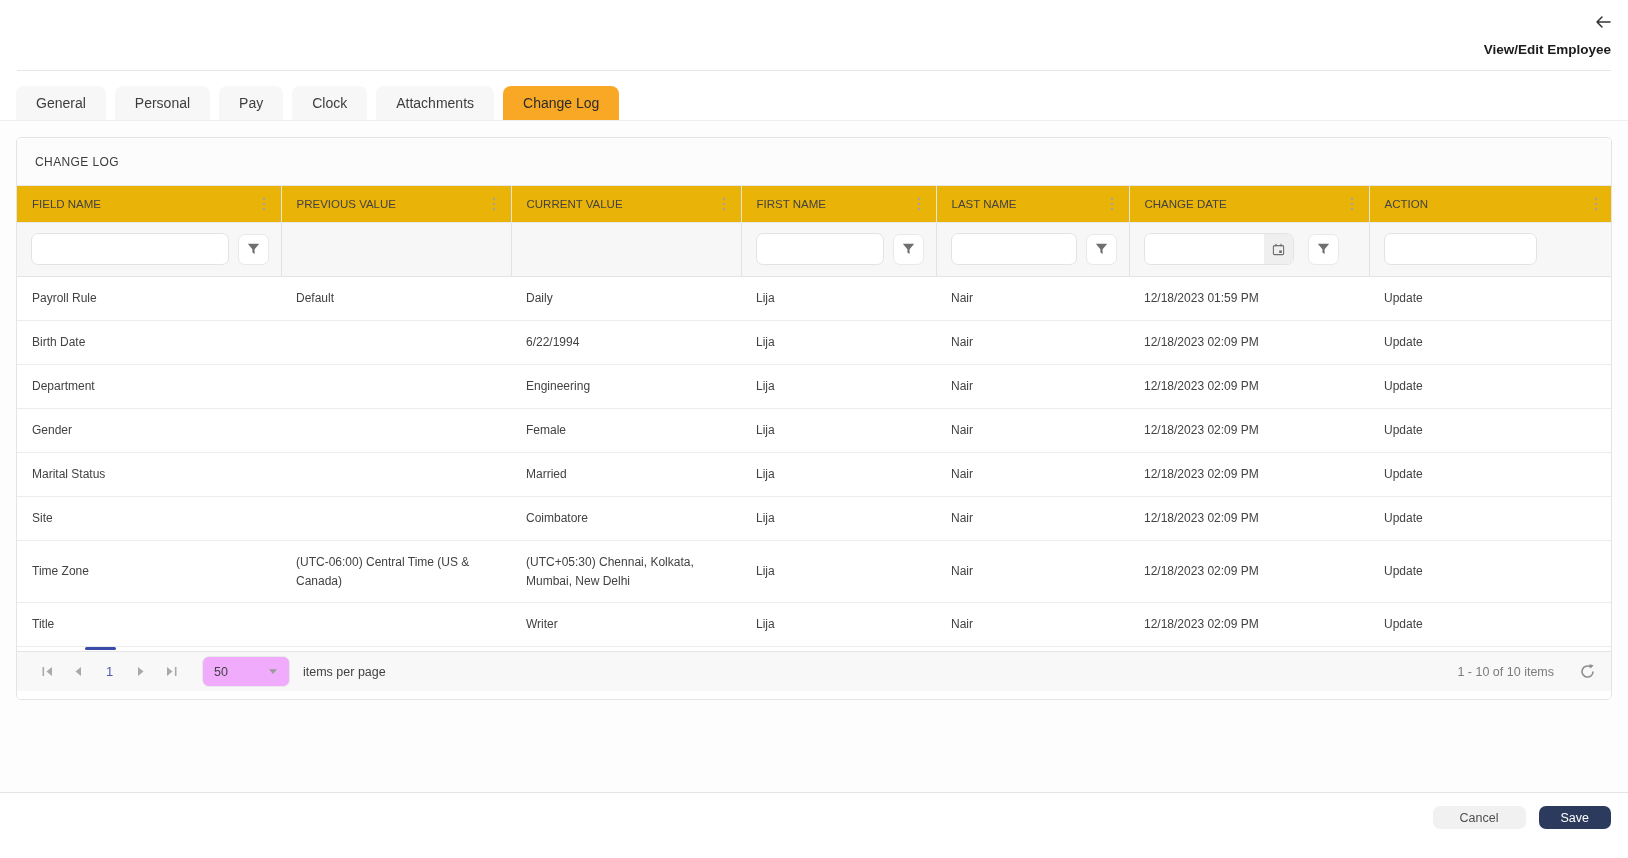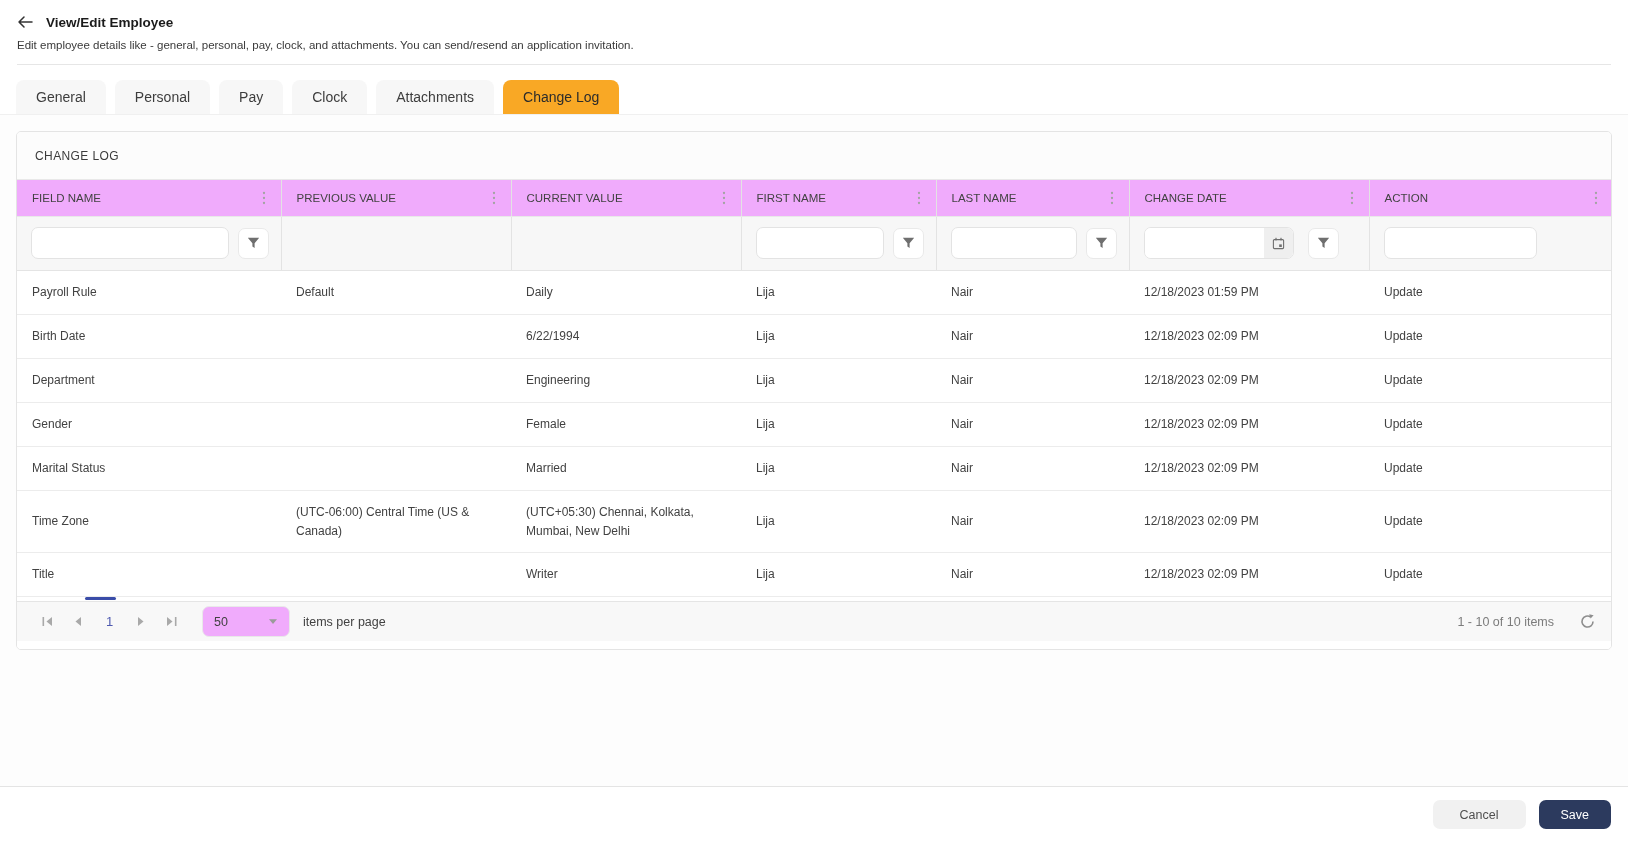--- a/index.html
+++ b/index.html
@@ -6,21 +6,21 @@
   html,body { width:1628px; height:858px; }
   body {
     font-family: "Liberation Sans", "DejaVu Sans", sans-serif;
     font-size: 12.5px;
     color: #424242;
     background: #ffffff;
     overflow: hidden;
   }
   
   .app-header { padding: 15px 17px 0 17px; }
-  .title-row { display: flex; align-items: flex-start; gap: 13px; }
+  .title-row { display: flex; align-items: flex-end; gap: 13px; flex-direction: column; }
   .back-btn { width: 16px; height: 14px; display: flex; align-items: center; cursor: pointer; }
   .page-title { font-weight: bold; font-size: 13.5px; color: #1b1b1b; }
   .subtitle { margin-top: 9px; font-size: 11.5px; color: #3a3a3a; }
   .header-divider { border: none; border-top: 1px solid #e6e6e6; margin-top: 13px; }
   
   .tabbar { display: flex; gap: 9px; padding: 15px 16px 0 16px; }
   .tab {
     height: 34px; padding: 0 20px; display: flex; align-items: center;
     background: #f7f7f7; border-radius: 8px 8px 0 0; font-size: 14px;
     color: #3d3d3d; cursor: pointer; white-space: nowrap;
@@ -29,21 +29,21 @@
   
   .content { background: #fdfdfd; border-top: 1px solid #f0f0f0; padding: 16px 16px 0 16px; height: 672px; }
   .card { background: #fff; border: 1px solid #e4e4e4; border-radius: 5px; overflow: hidden; }
   .card-header {
     padding: 17px 18px 16px 18px; font-size: 12px; color: #3b3b3b;
     letter-spacing: .4px; background: #fcfcfc; border-bottom: 1px solid #e8e8e8;
   }
   
   table.grid { width: 100%; border-collapse: collapse; table-layout: fixed; }
   th.col-head {
-    background: #f0abfc; font-weight: normal; text-align: right; font-size: 11.5px;
+    background: #eab308; font-weight: normal; text-align: right; font-size: 11.5px;
     color: #424242; padding: 11px 10px 11px 15px; border-bottom: 1px solid #e9e9e9;
     border-right: 1px solid #e3e3e3; cursor: pointer;
   }
   th.col-head:last-child, td.filter-cell:last-child { border-right: none; }
   .col-head-inner { display: flex; align-items: center; justify-content: space-between; }
   .kebab { width: 14px; height: 14px; display: flex; align-items: center; justify-content: center; cursor: pointer; flex: none; }
   td.filter-cell { background: #f7f7f7; padding: 10px 12px 11px 14px; border-bottom: 1px solid #e4e4e4; border-right: 1px solid #e3e3e3; }
   .filter-wrap { display: flex; align-items: center; gap: 9px; }
   .filter-input {
     height: 32px; border: 1px solid #e3e3e3; border-radius: 7px; background: #fff;
@@ -80,37 +80,36 @@
     display: flex; align-items: center; justify-content: space-between; padding: 0 11px;
     margin-left: 15px; font-size: 12.5px; color: #424242; cursor: pointer;
   }
   .per-page-label { margin-left: 13px; font-size: 12.5px; color: #424242; }
   .pager-right { margin-left: auto; display: flex; align-items: center; gap: 24px; color: #7c7c7c; font-size: 12.5px; }
   .refresh-btn { width: 18px; height: 18px; display: flex; align-items: center; justify-content: center; cursor: pointer; }
   .card-bottom-pad { height: 8px; background: #fff; }
   
   .footer-divider { border: none; border-top: 1px solid #e4e4e4; }
   .footer { display: flex; justify-content: flex-end; align-items: center; gap: 13px; padding: 13px 17px 0 0; }
-  .btn { height: 29px; border: none; border-radius: 7px; font-family: inherit; font-size: 12.5px; display: flex; align-items: center; cursor: pointer; }
+  .btn { height: 23px; border: none; border-radius: 7px; font-family: inherit; font-size: 12.5px; display: flex; align-items: center; cursor: pointer; }
   .btn-cancel { background: #f1f1f1; color: #4f4f4f; padding: 0 27px; }
   .btn-save { background: var(--save-bg, #2C3A5E); color: #ffffff; padding: 0 22px; }
 </style>
 </head>
 <body>
 
 <div class="app-header">
   <div class="title-row">
     <span class="back-btn">
       <svg width="16" height="14" viewBox="0 0 16 14">
           <path d="M15 7 H2 M7 2 L2 7 L7 12" stroke="#333" stroke-width="1.5" fill="none" stroke-linecap="round" stroke-linejoin="round"></path>
         </svg>
     </span>
     <span class="page-title">View/Edit Employee</span>
   </div>
-  <div class="subtitle">Edit employee details like - general, personal, pay, clock, and attachments. You can send/resend an application invitation.</div>
   <hr class="header-divider">
 </div>
 
 <div class="tabbar">
     <div class="tab">
       <span>General</span>
     </div>
     <div class="tab">
       <span>Personal</span>
     </div>
@@ -332,20 +331,29 @@
           <tr class="row">
             <td class="cell">Marital Status</td>
             <td class="cell"></td>
             <td class="cell">Married</td>
             <td class="cell">Lija</td>
             <td class="cell">Nair</td>
             <td class="cell">12/18/2023 02:09 PM</td>
             <td class="cell">Update</td>
           </tr>
           <tr class="row">
+            <td class="cell">Site</td>
+            <td class="cell"></td>
+            <td class="cell">Coimbatore</td>
+            <td class="cell">Lija</td>
+            <td class="cell">Nair</td>
+            <td class="cell">12/18/2023 02:09 PM</td>
+            <td class="cell">Update</td>
+          </tr>
+          <tr class="row">
             <td class="cell">Time Zone</td>
             <td class="cell">(UTC-06:00) Central Time (US &amp; Canada)</td>
             <td class="cell">(UTC+05:30) Chennai, Kolkata, Mumbai, New Delhi</td>
             <td class="cell">Lija</td>
             <td class="cell">Nair</td>
             <td class="cell">12/18/2023 02:09 PM</td>
             <td class="cell">Update</td>
           </tr>
           <tr class="row">
             <td class="cell">Title</td>

